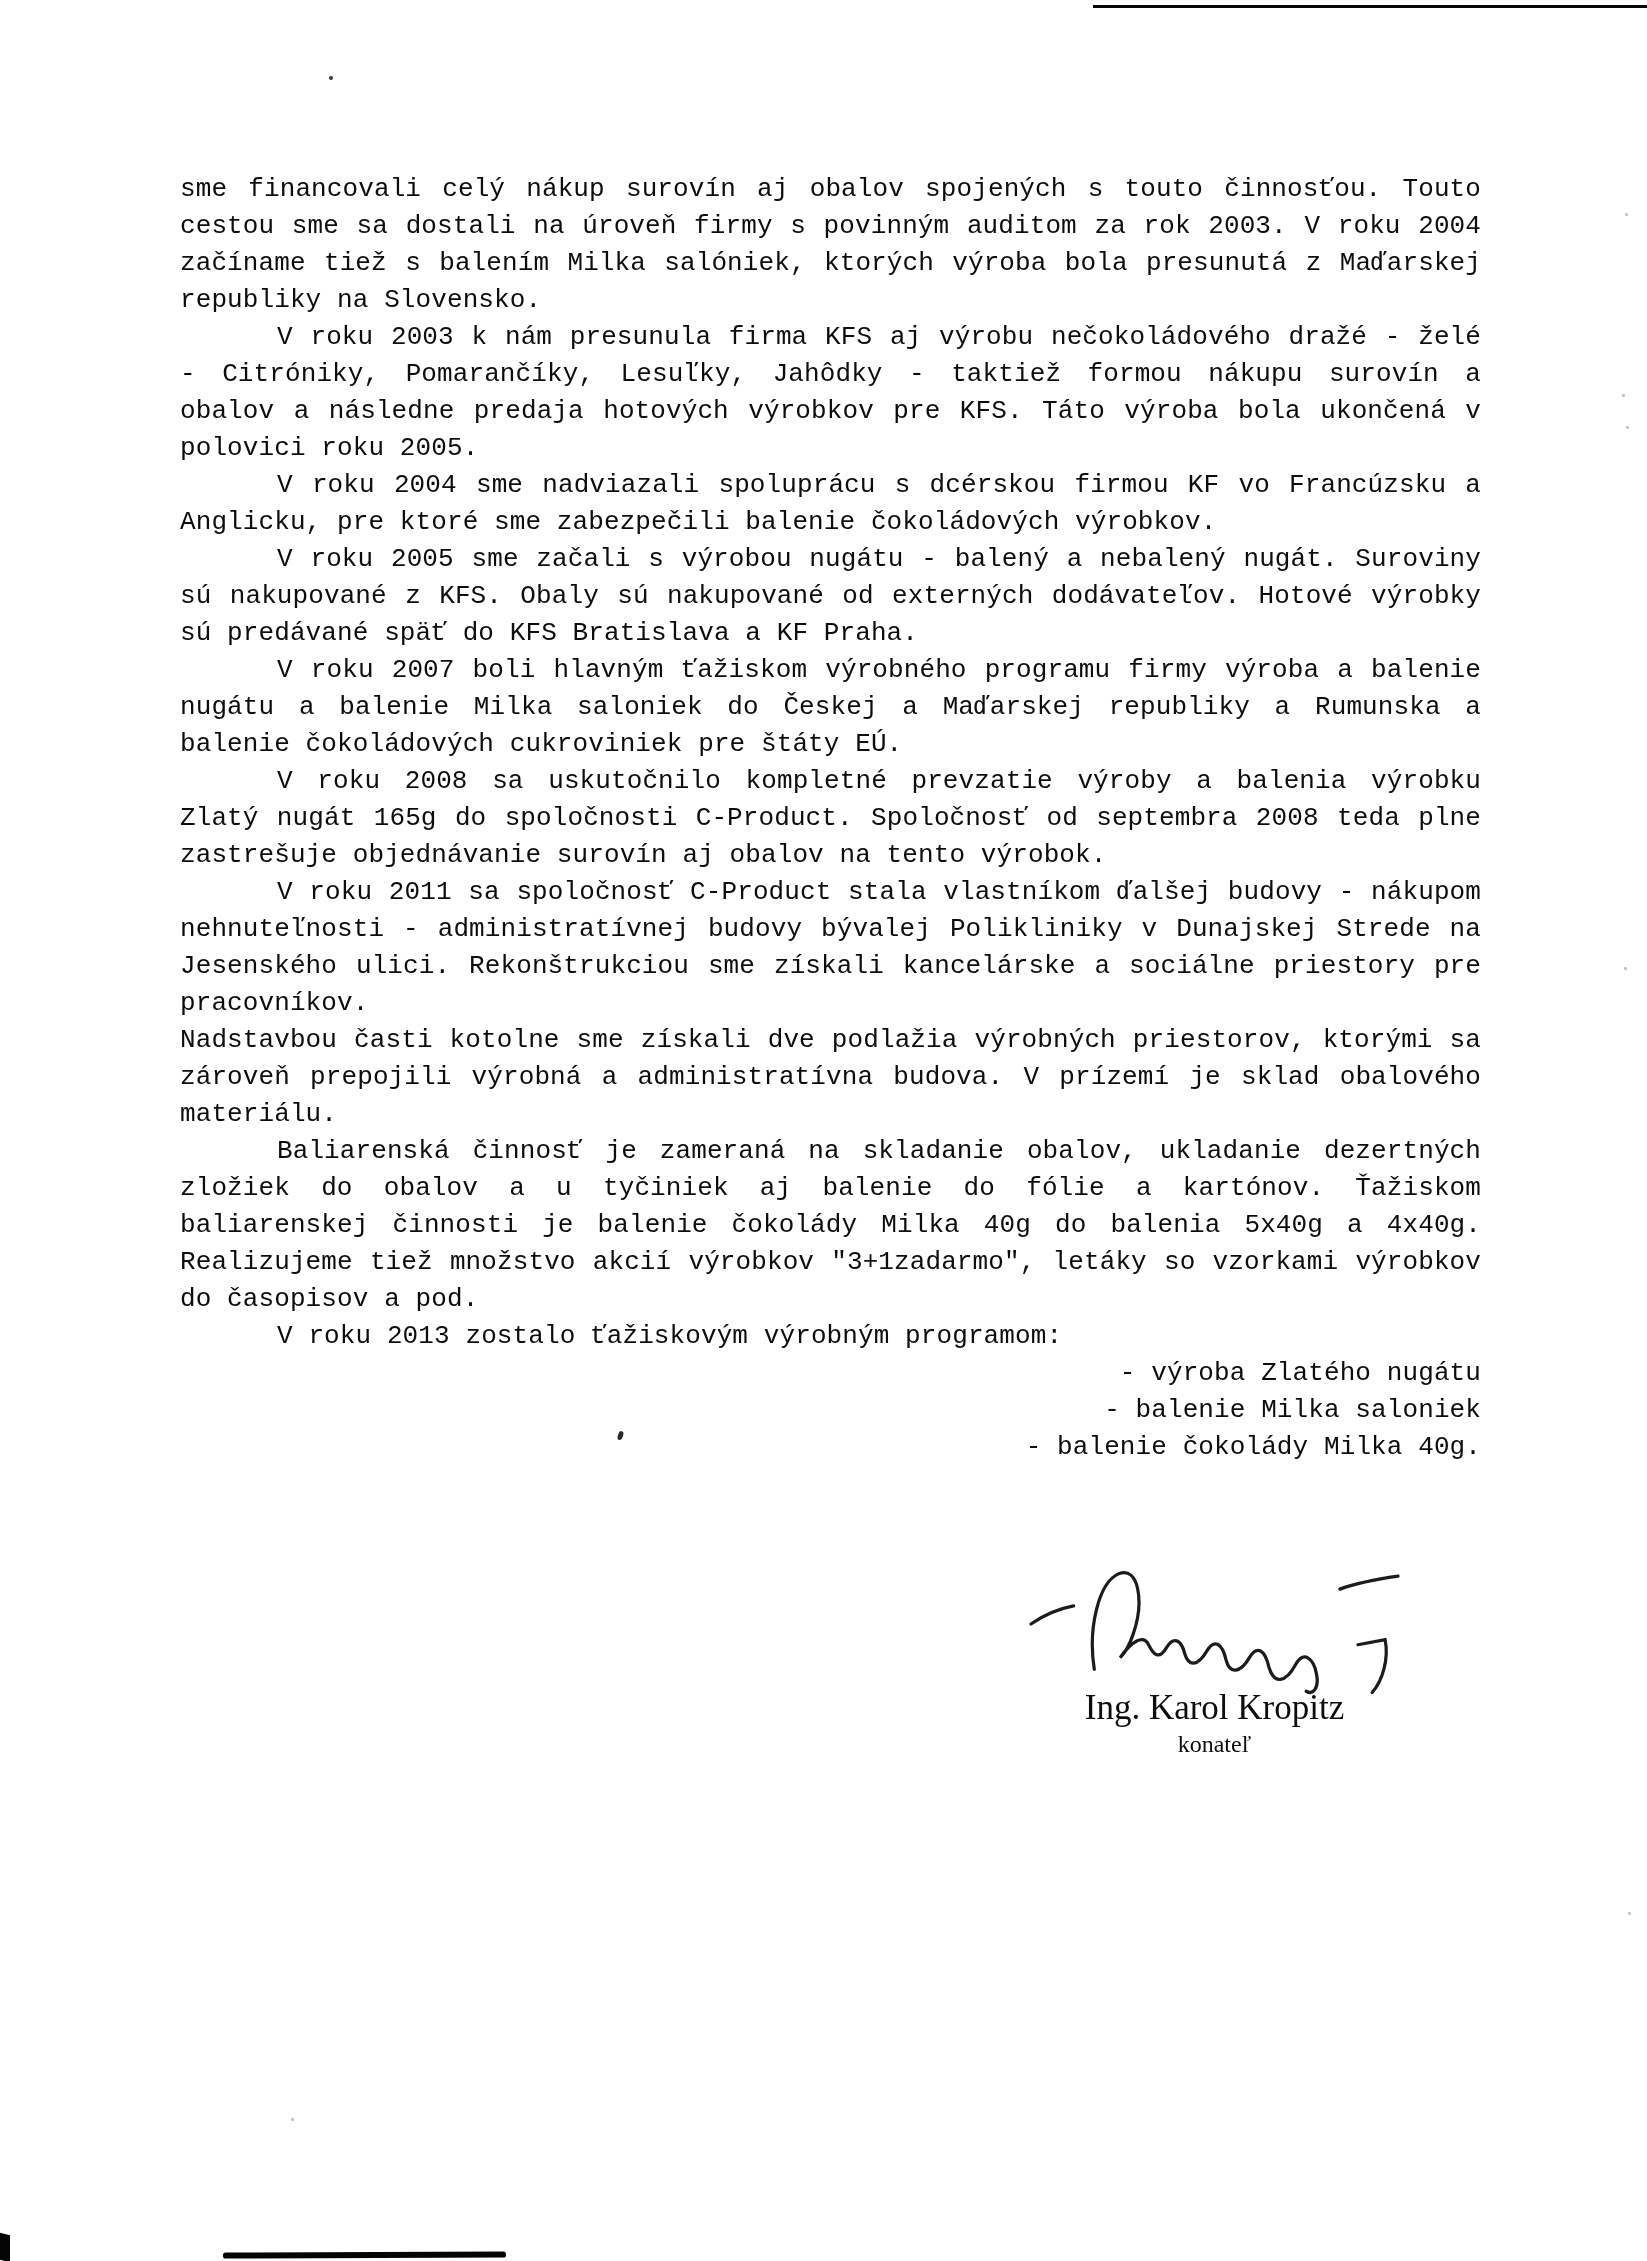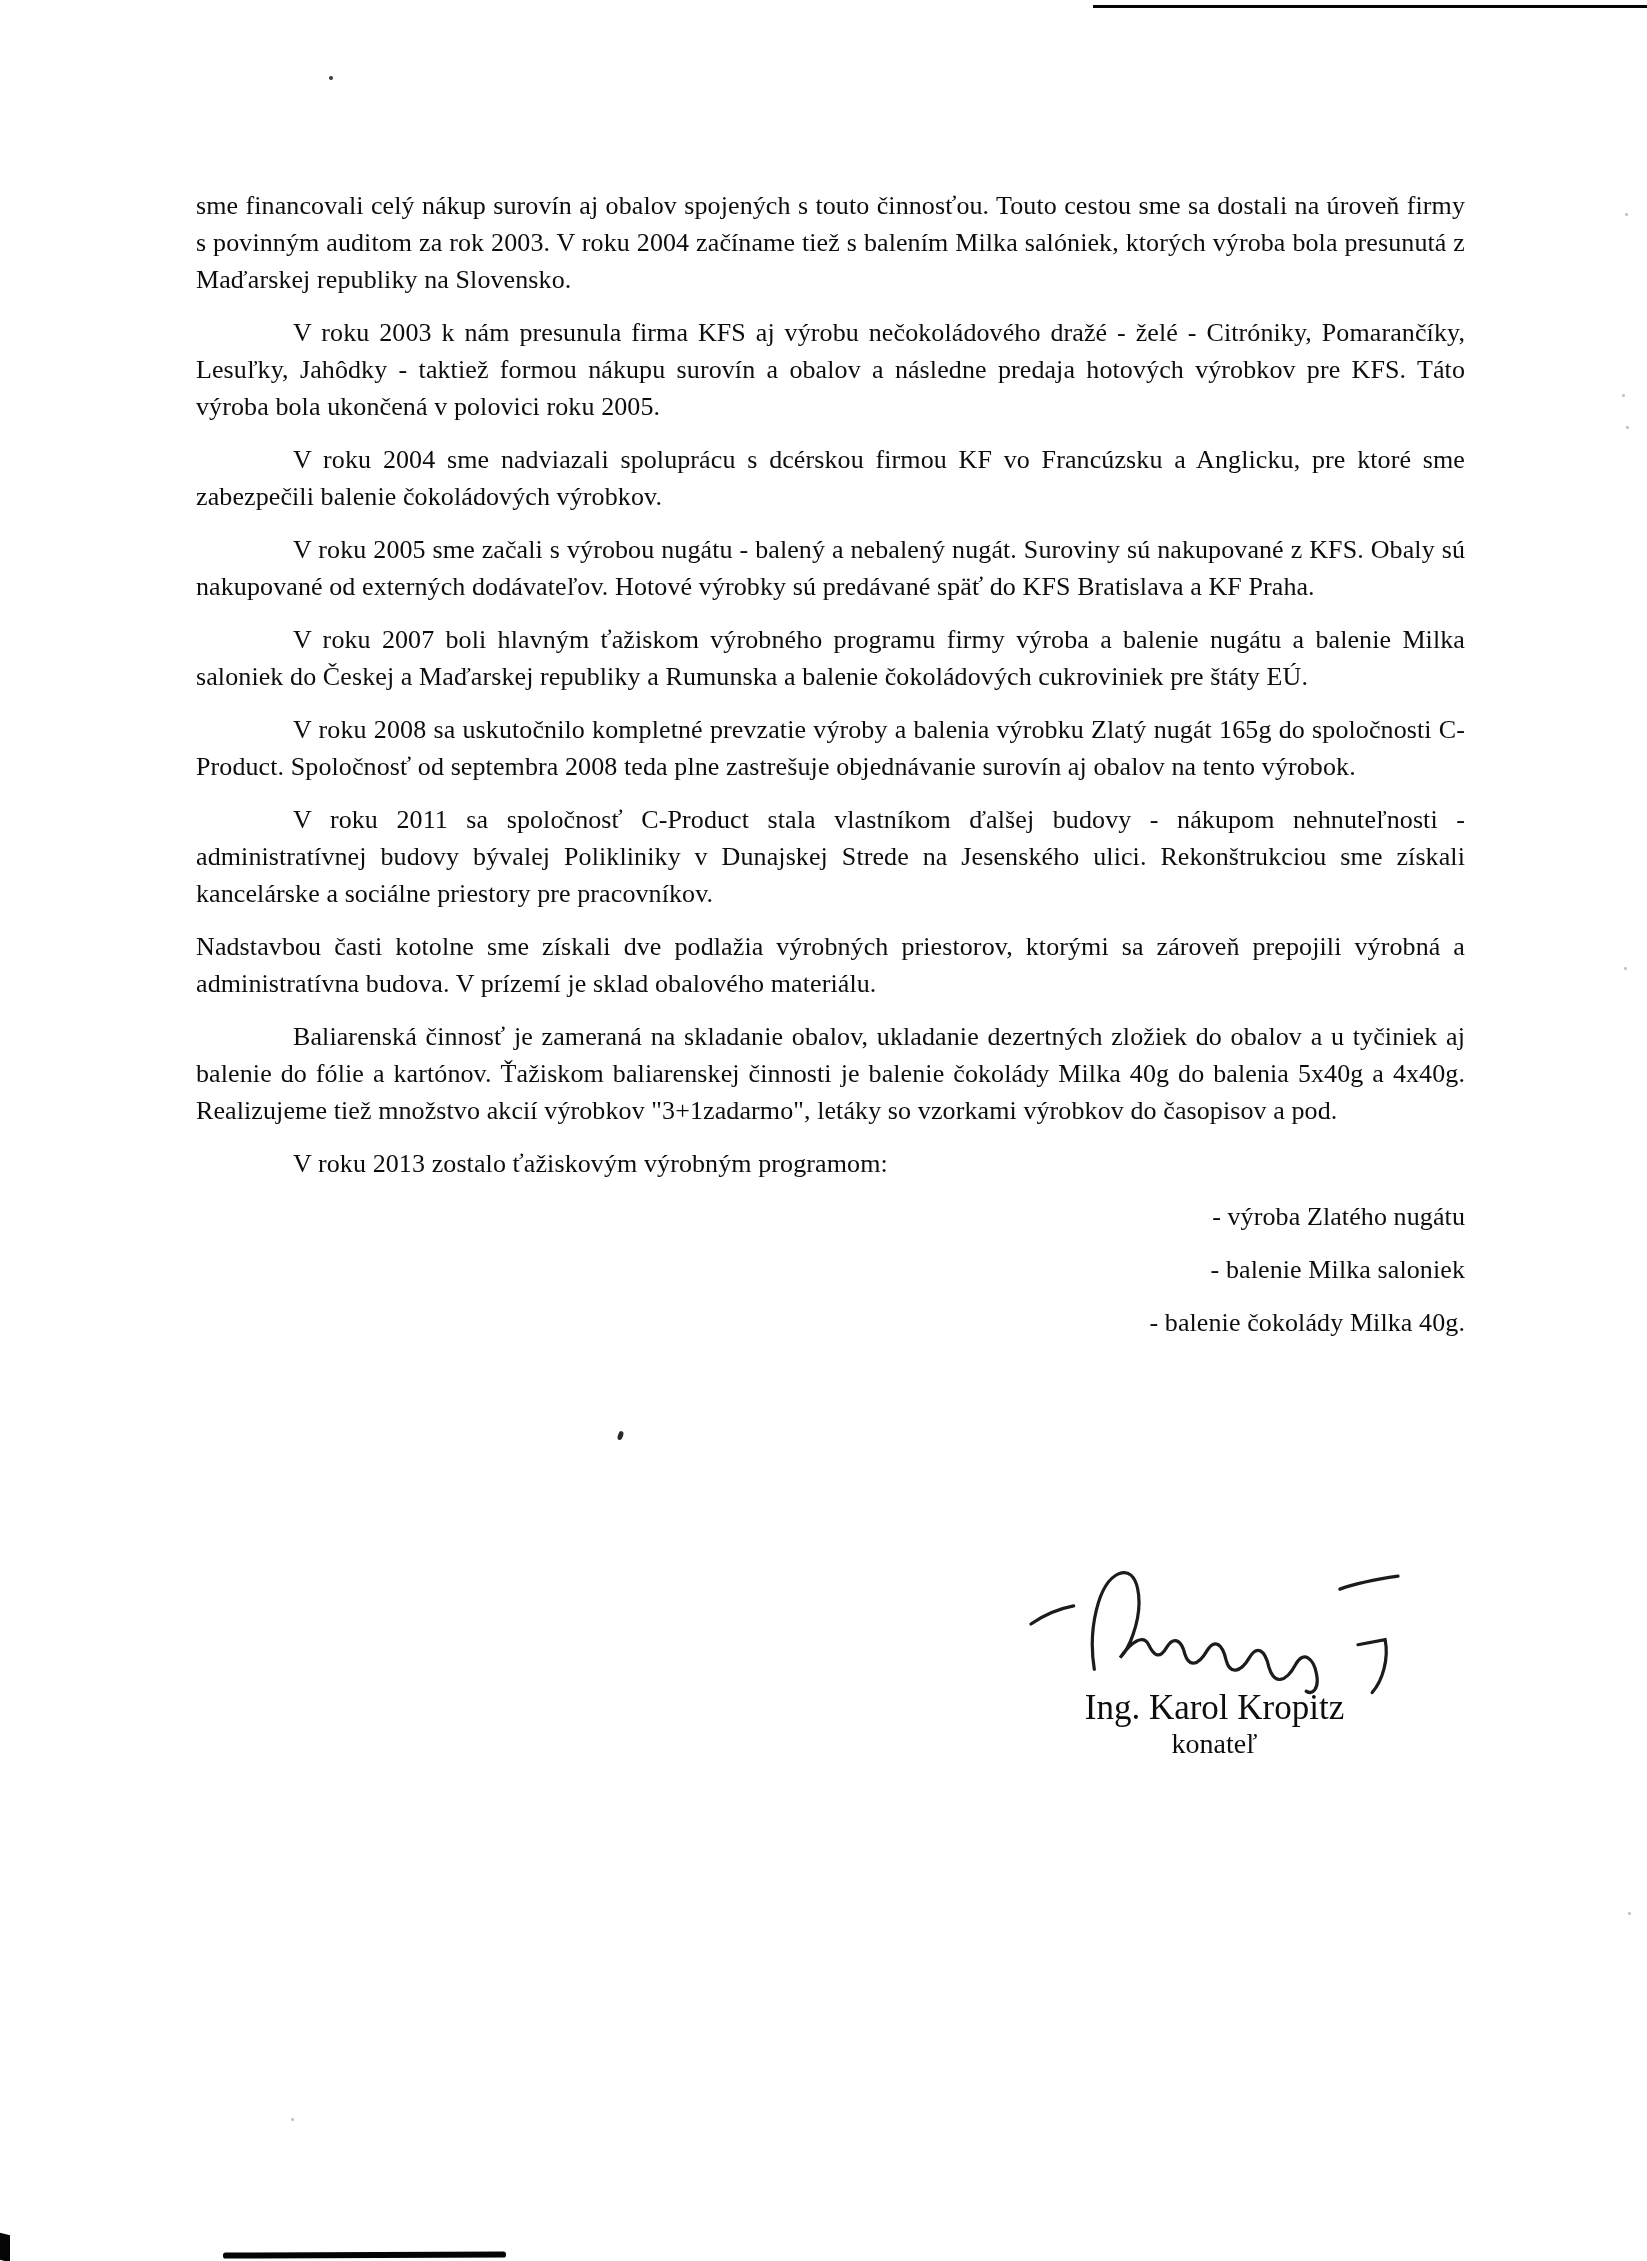--- a/index.html
+++ b/index.html
@@ -24,21 +24,22 @@
     left: 180px;
     top: 171px;
     width: 1301px;
     font-size: 26px;
     line-height: 37px;
     color: #0d0d0d;
     text-align: justify;
     letter-spacing: 0.1px;
   }
   .text-block p {
-    margin: 16px;
+    margin: 0;
+    font-family: Liberation Mono, monospace;
   }
   p.indent {
     text-indent: 97px;
   }
   p.list-line {
     text-align: right;
   }
   .signature-block {
     position: absolute;
     left: 1008px;
@@ -49,21 +50,21 @@
   }
   .signature-block svg {
     display: block;
     margin: 0 auto -9px auto;
   }
   .sig-name {
     font-size: 35px;
     line-height: 36px;
   }
   .sig-title {
-    font-size: 28px;
+    font-size: 24px;
     line-height: 36px;
   }
   
   .artifact {
     position: absolute;
     background: #050505;
   }
   .top-right-line {
     top: 4.5px;
     right: 0;

